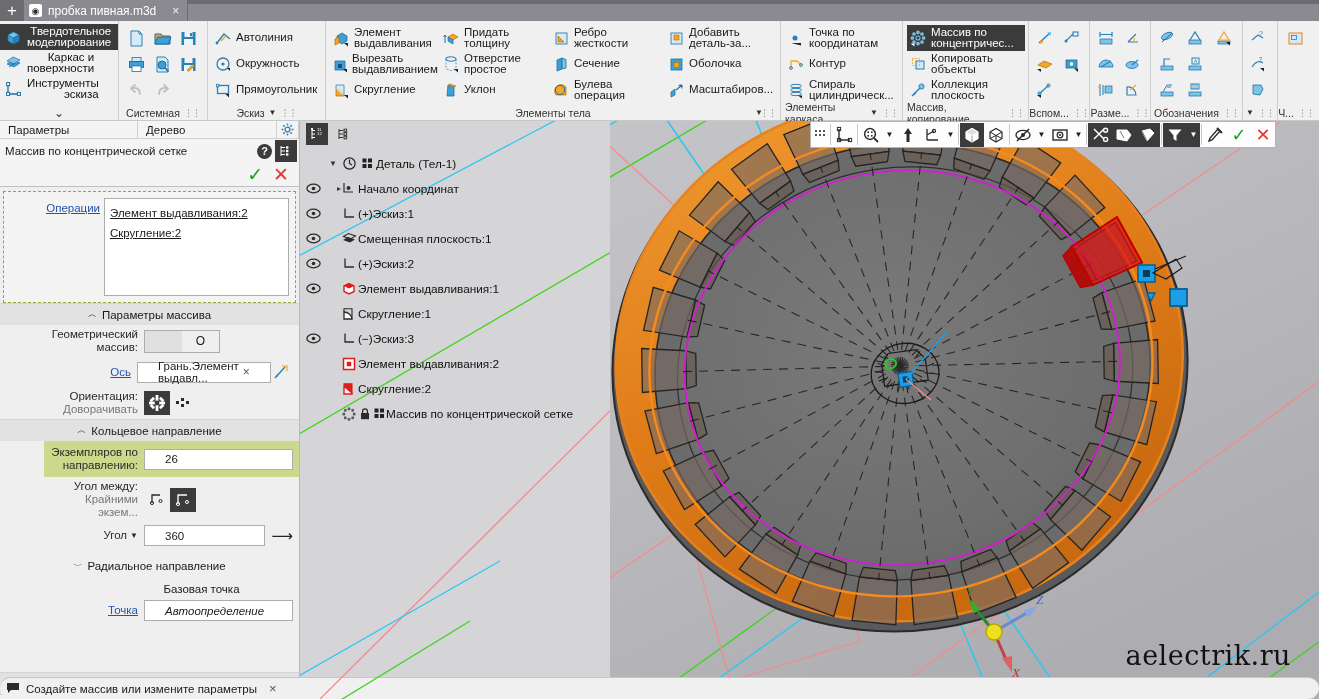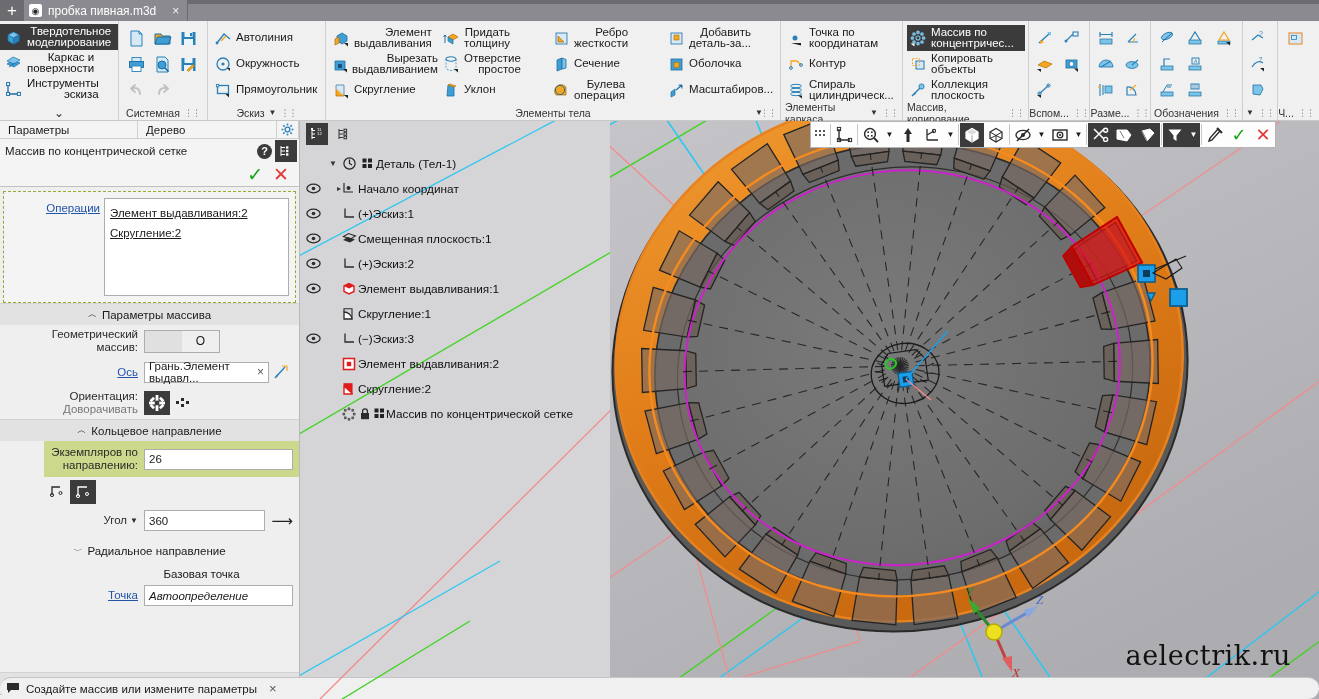--- a/index.html
+++ b/index.html
@@ -100,21 +100,21 @@
   .section-head {
     height:22px; background:#e2e2e2; display:flex; align-items:center; justify-content:center;
     gap:5px; font-size:11.5px; color:#1a1a1a; border-top:1px solid #d3d3d3;
   }
   .chev { font-size:9px; }
   .prow { display:flex; align-items:center; padding:3px 6px 3px 0; font-size:11.5px;margin-left:44px; }
   .prow .plabel { width:100px; text-align:right; padding-right:6px; color:#2a2a2a; line-height:13px; }
   .prow .plabel.two span{ display:block; }
   .pinput {
     flex:1; height:21px; background:#fff; border:1px solid #adadad; display:flex;
-    align-items:center; padding:0 4px; font-size:11.5px;
+    align-items:center; padding:0 20px; font-size:11.5px;
   }
   .pinput .val { flex:1; }
   .pinput .clr { color:#555; font-size:12px; padding-left:4px; }
   .toggle2 { display:flex; border:1px solid #adadad; }
   .toggle2 div { width:37px;height:21px;display:flex;align-items:center;justify-content:center;background:#e0e0e0;font-size:12px;}
   .toggle2 div.sel { background:#efefef; }
   .sqbtn { width:26px;height:24px;display:flex;align-items:center;justify-content:center;}
   .sqbtn.sel { background:#3b3b3b; }
   .hl-row { background:#ccd98c; }
   .dd-caret { font-size:8px; padding-left:3px; }
@@ -326,21 +326,21 @@
             </span>
         </div>
       </div>
       <div class="rgroup-caption">
         <span>Эскиз</span>
         <span class="arrowdown">▼</span>
         <span class="dots">⋮⋮</span>
       </div>
     </div>
 
-    <div class="rgroup" style="width:455px;text-align:right;">
+    <div class="rgroup" style="width:455px;">
       <div class="rgroup-body grid3" style="padding-left:4px;">
         <div class="bigitem" style="width:110px;">
           <span class="iconbtn" style="width:19px;">
             <svg width="17" height="17" viewBox="0 0 17 17">
                 <polygon points="4,6 9,3 14,6 14,11 9,14 4,11" fill="#3f9fd4" stroke="#1c6ea4" stroke-width="0.8"></polygon>
                 <polygon points="2,9 6,7 6,13 2,15" fill="#f5a623" stroke="#b06f00" stroke-width="0.7"></polygon>
                 <path d="M11,13 L15,13 L15,16.5 Z" fill="#222"></path>
               </svg>
           </span>
           <span class="lbl">
@@ -909,20 +909,24 @@
         <div class="plabel two">
           <span>Экземпляров по</span>
           <span>направлению:</span>
         </div>
         <div class="pinput">
           <span class="val">26</span>
         </div>
       </div>
 
       <div class="prow">
+        <div class="plabel two">
+          <span>Угол между:</span>
+          <span style="color:#777">Крайними экзем...</span>
+        </div>
         <span class="sqbtn">
           <svg width="18" height="18" viewBox="0 0 18 18">
               <path d="M4,12 L4,4 L12,4" fill="none" stroke="#2b2b2b" stroke-width="1.3"></path>
               <circle cx="4" cy="12" r="1.6" fill="none" stroke="#2b2b2b" stroke-width="1"></circle>
               <circle cx="12.5" cy="10" r="1.5" fill="none" stroke="#2b2b2b" stroke-width="1"></circle>
             </svg>
         </span>
         <span class="sqbtn sel">
           <svg width="18" height="18" viewBox="0 0 18 18">
               <path d="M4,13 L4,4 L13,4" fill="none" stroke="#fff" stroke-width="1.3"></path>

